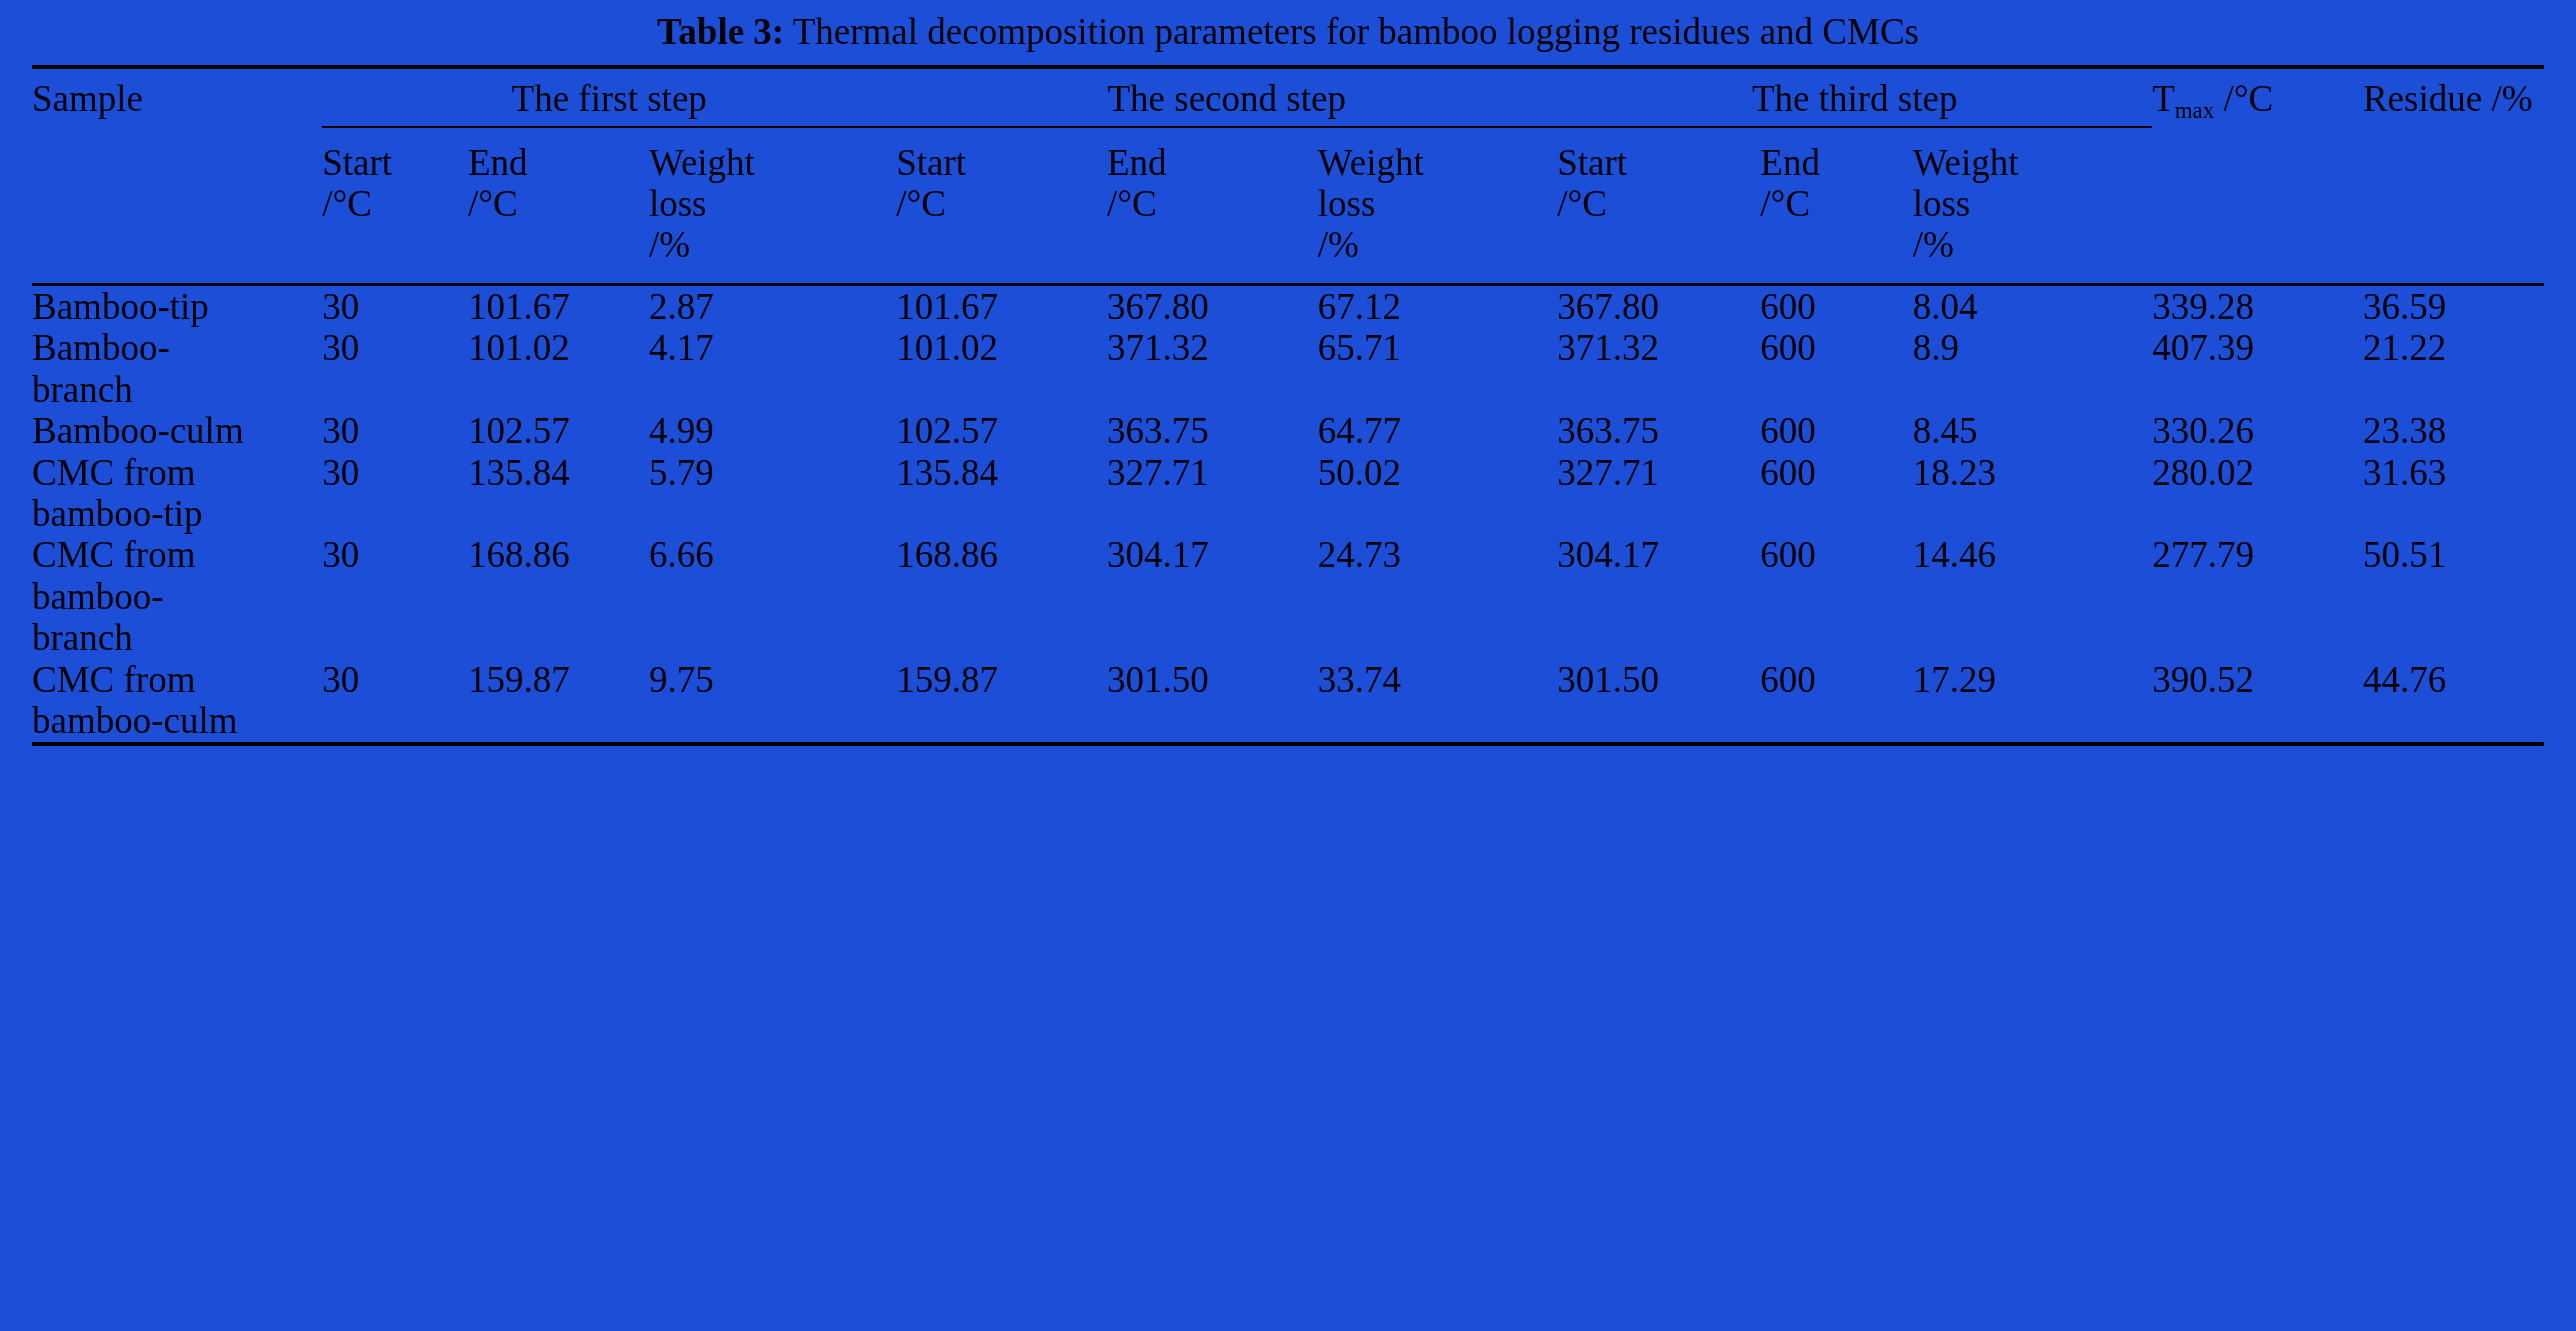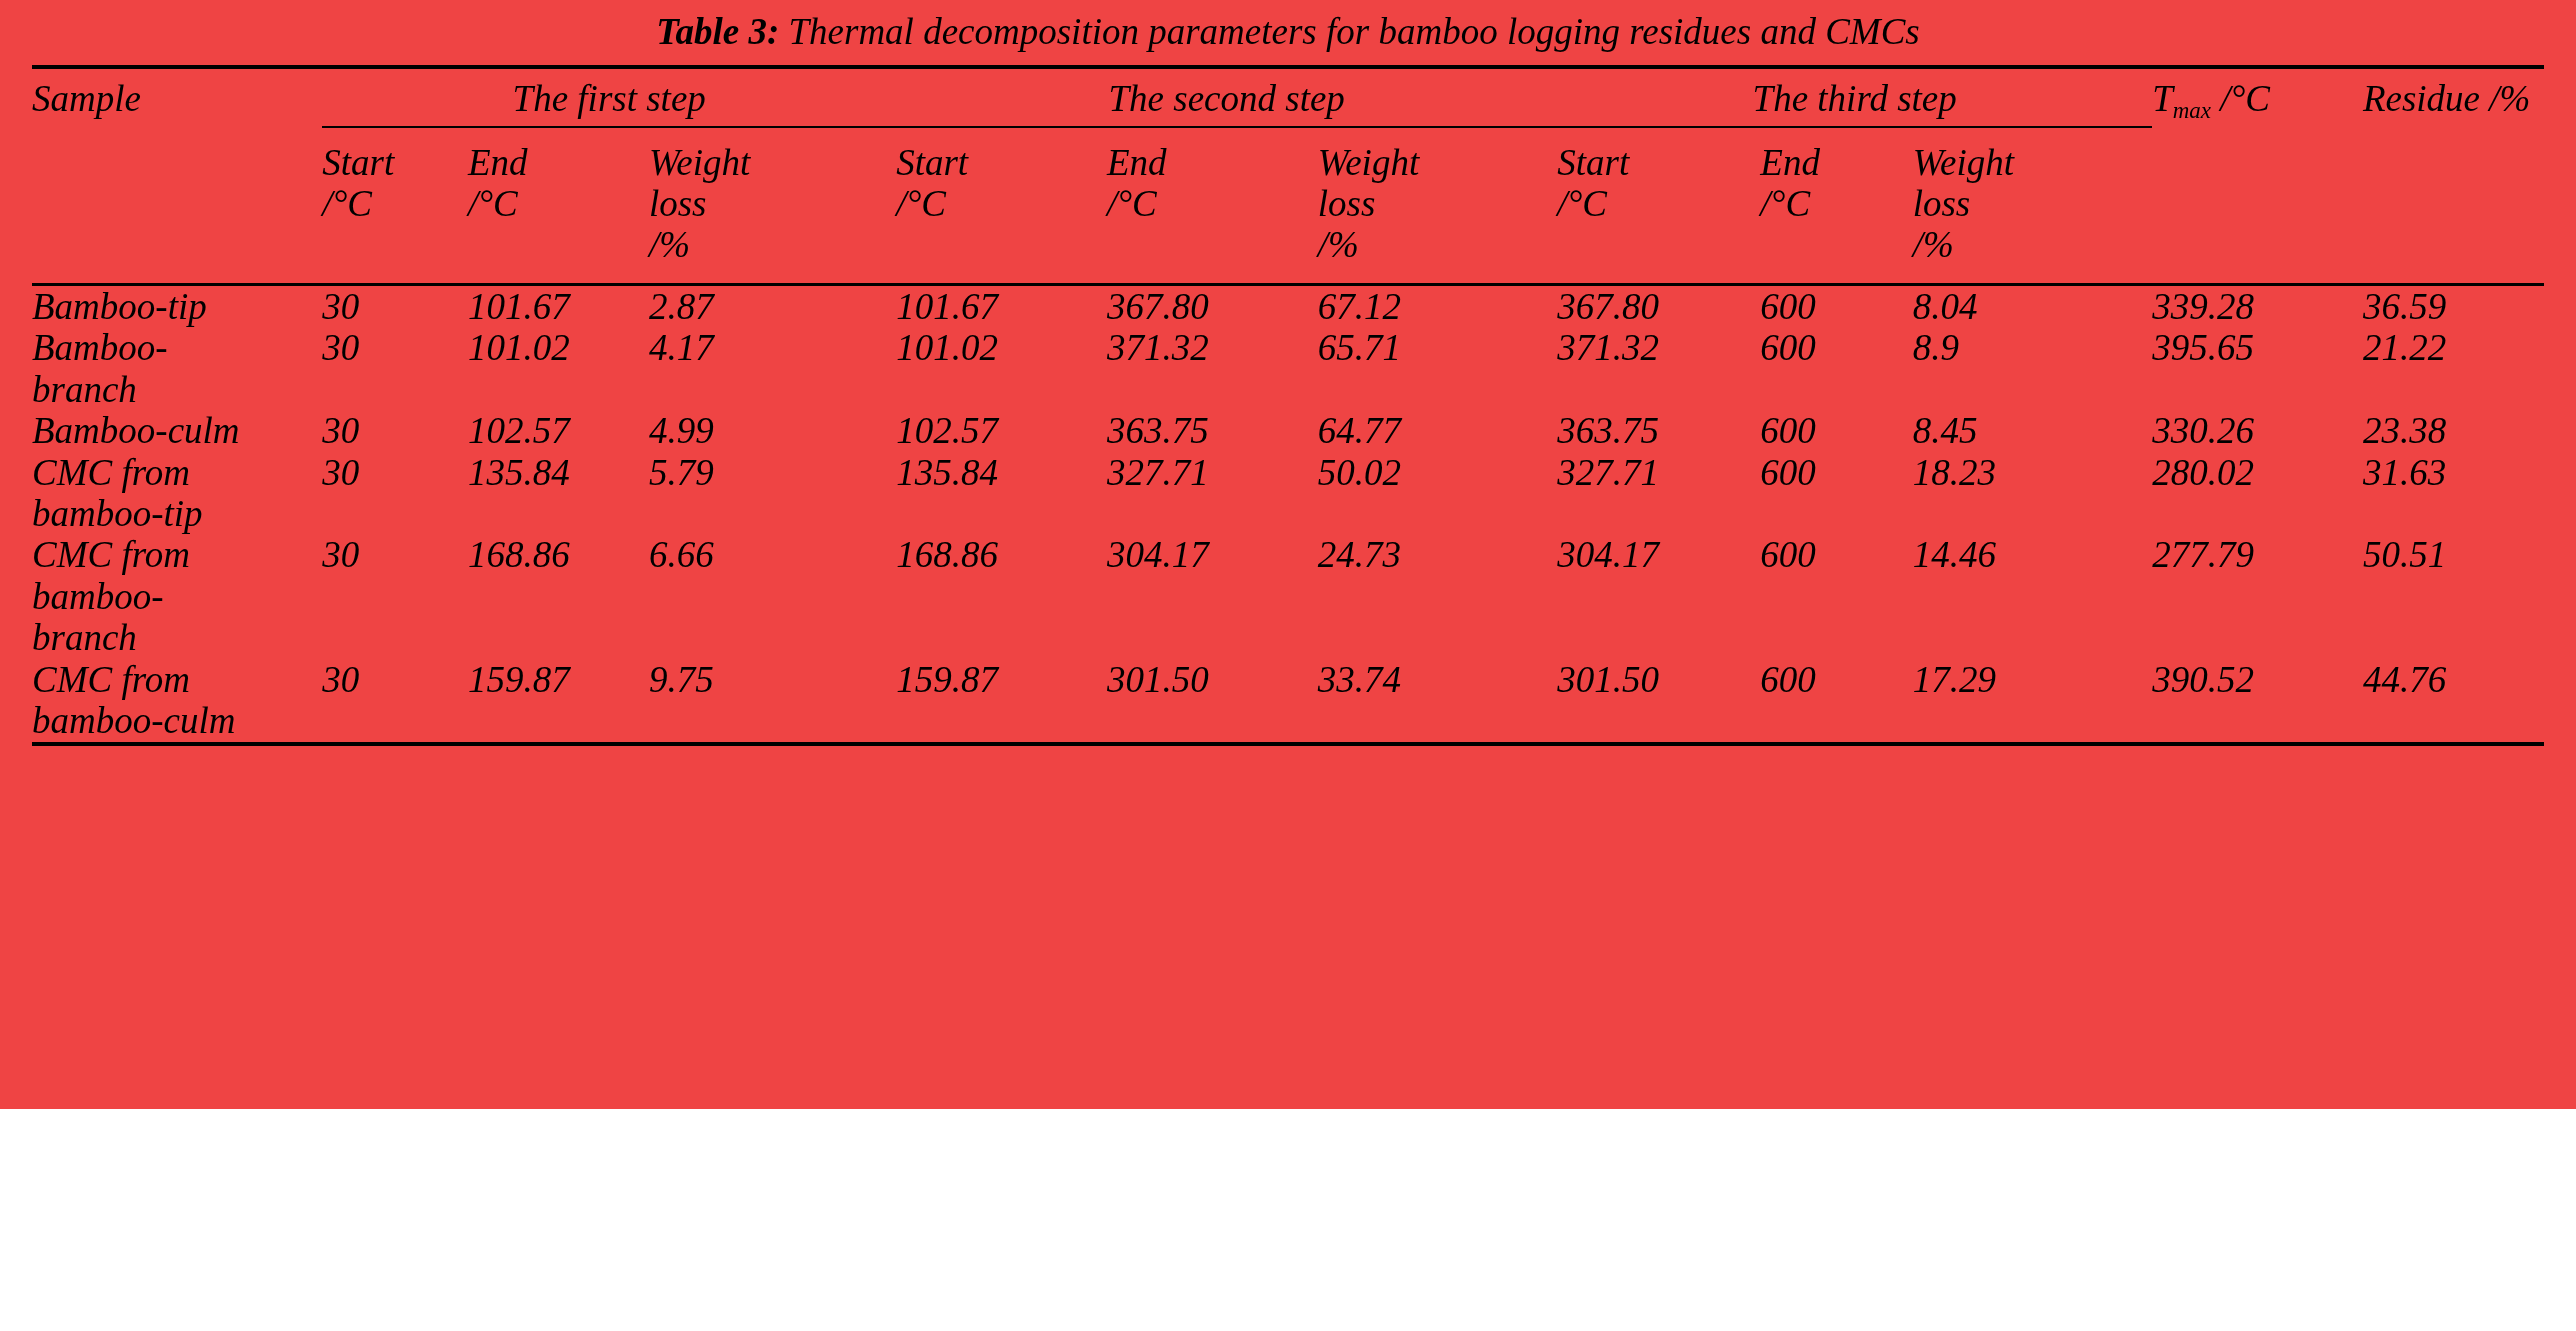--- a/index.html
+++ b/index.html
@@ -6,26 +6,25 @@
     margin: 0;
     padding: 0;
     background: #ffffff;
   }
   body {
     font-family: "Liberation Serif", serif;
     color: #000000;
   }
   .page {
     width: 2576px;
-    height: 1109px;
+    height: 1331px;
     box-sizing: border-box;
     padding: 6.6px 32px 0 32px;
     position: relative;
-    background: #ef4444;
-    font-style: italic;
+    background: #1d4ed8;
   }
   .caption {
     text-align: center;
     font-size: 37px;
     line-height: 1.15;
     padding: 4px 0 12px 0;
     white-space: nowrap;
   }
   .caption .cap-label {
     font-weight: bold;
@@ -226,21 +225,21 @@
         </td>
         <td>30</td>
         <td>101.02</td>
         <td>4.17</td>
         <td>101.02</td>
         <td>371.32</td>
         <td>65.71</td>
         <td>371.32</td>
         <td>600</td>
         <td>8.9</td>
-        <td>395.65</td>
+        <td>407.39</td>
         <td>21.22</td>
       </tr>
 
       <tr class="data">
         <td>
           <span>Bamboo-culm</span>
           <span></span>
           <span></span>
         </td>
         <td>30</td>

